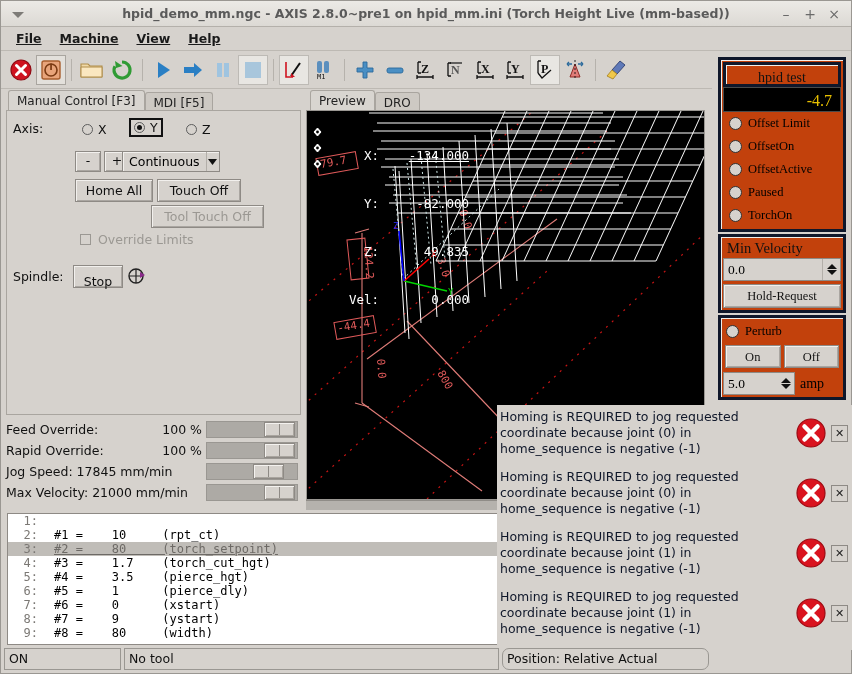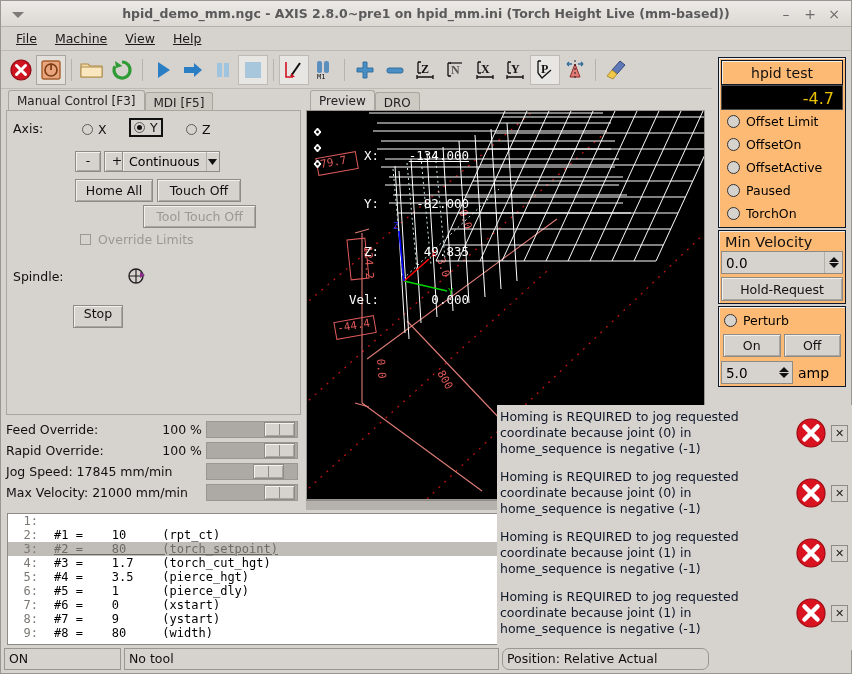--- a/index.html
+++ b/index.html
@@ -24,21 +24,21 @@
   .tb-menu-btn{position:absolute;left:10px;top:9px;width:14px;height:9px;cursor:default;}
   .tb-menu-btn:after{content:"";position:absolute;left:1px;top:2px;
     border-left:6px solid transparent;border-right:6px solid transparent;
     border-top:6px solid #7d7b77;}
   .win-btns{position:absolute;right:6px;top:0;height:26px;display:flex;align-items:center;gap:2px;}
   .win-btn{width:22px;height:22px;line-height:22px;text-align:center;color:#6a6a6a;font-size:14px;}
 
   
   .menubar{position:absolute;left:1px;top:27px;width:850px;height:24px;
     background:#d6d2cd;border-bottom:1px solid #bdb9b3;box-sizing:border-box;
-    display:flex;align-items:center;padding-left:6px;}
+    display:flex;align-items:center;padding-left:6px;font-weight:bold;}
   .menuitem{padding:3px 9px;font-size:12.5px;color:#1a1a1a;}
   .menuitem u{text-decoration:underline;}
 
   
   .toolbar{position:absolute;left:1px;top:52px;width:711px;height:37px;
     background:#d6d2cd;box-sizing:border-box;
     display:flex;align-items:center;padding-left:5px;
     border-bottom:1px solid #bdb9b3;}
   .tbtn{width:30px;height:30px;display:flex;align-items:center;justify-content:center;
     position:relative;box-sizing:border-box;}
@@ -99,22 +99,22 @@
     font-family:"DejaVu Sans Mono","Liberation Mono",monospace;font-size:12.5px;color:#fff;
     white-space:pre;}
   .dro div{height:18px;line-height:18px;}
   .axis-icons{position:absolute;left:4px;top:16px;}
   .axis-icons .ai{width:13px;height:16px;position:relative;}
   .prev-scroll{position:absolute;left:306px;top:500px;width:399px;height:9px;background:#b5b2ad;
     border-top:1px solid #8f8c87;}
 
   
   .side{position:absolute;left:718px;top:57px;width:128px;}
-  .side-box{background:#fdba74;border:1px solid #0f172a;box-sizing:border-box;
-    box-shadow:inset 1px 1px 0 #f0eeea;}
+  .side-box{background:#c2410c;border:3px solid #0f172a;box-sizing:border-box;
+    box-shadow:inset 1px 1px 0 #f0eeea;font-family:Liberation Serif, serif;}
   .side-title{height:25px;line-height:25px;text-align:center;font-size:14px;color:#111;}
   .dro-black{height:25px;background:#000;color:#e8c000;text-align:right;
     font-size:16px;line-height:25px;padding-right:8px;box-sizing:border-box;
     border:1px solid #4a4a4a;}
   .led-row{display:flex;align-items:center;gap:6px;height:23px;padding-left:6px;font-size:12.5px;}
   .led{width:13px;height:13px;border-radius:50%;border:1px solid #333;background:#d6d2cd;box-sizing:border-box;}
   .grp-title{font-size:14.5px;padding:1px 4px;color:#111;}
   .spin{display:flex;align-items:center;height:23px;background:#d6d2cd;
     border:1px solid #8e8a85;box-sizing:border-box;}
   .spin .sv{flex:1;padding-left:4px;font-size:13.5px;}
@@ -327,29 +327,29 @@
       <span class="cv">Continuous</span>
       <span class="carrow">
         <svg width="9" height="6" viewBox="0 0 9 6">
             <path d="M0 0 h9 l-4.5 6 z" fill="#111"></path>
           </svg>
       </span>
     </div>
 
     <div class="btn" style="position:absolute;left:68px;top:68px;width:78px;height:23px;line-height:16px;padding:3px 0;">Home All</div>
     <div class="btn" style="position:absolute;left:150px;top:68px;width:84px;height:23px;line-height:16px;padding:3px 0;">Touch Off</div>
-    <div class="btn disabled" style="position:absolute;left:136px;top:94px;width:113px;height:23px;line-height:16px;padding:3px 0;">Tool Touch Off</div>
+    <div class="btn disabled" style="position:absolute;left:144px;top:94px;width:113px;height:23px;line-height:16px;padding:3px 0;">Tool Touch Off</div>
 
     <div style="position:absolute;left:73px;top:121px;display:flex;align-items:center;gap:7px;">
       <span class="chk"></span>
       <span class="lbl" style="color:#9b9893;">Override Limits</span>
     </div>
 
     <div style="position:absolute;left:6px;top:158px;" class="lbl">Spindle:</div>
-    <div class="btn" style="position:absolute;left:66px;top:154px;width:50px;height:23px;line-height:16px;padding:0 0;margin-top:40px;">Stop</div>
+    <div class="btn" style="position:absolute;left:66px;top:154px;width:50px;height:23px;line-height:16px;padding:8px 0;">Stop</div>
     <div style="position:absolute;left:119px;top:154px;width:22px;height:22px;">
       <svg width="22" height="22" viewBox="0 0 22 22">
           <circle cx="10" cy="11" r="7" fill="none" stroke="#222" stroke-width="1.4"></circle>
           <path d="M10 4 v14 M3 11 h14" stroke="#222" stroke-width="1.2"></path>
           <path d="M14 7 l5 3 l-5 3 z" fill="#8a2a8a"></path>
         </svg>
     </div>
   </div>
 
   <div class="sliders">

